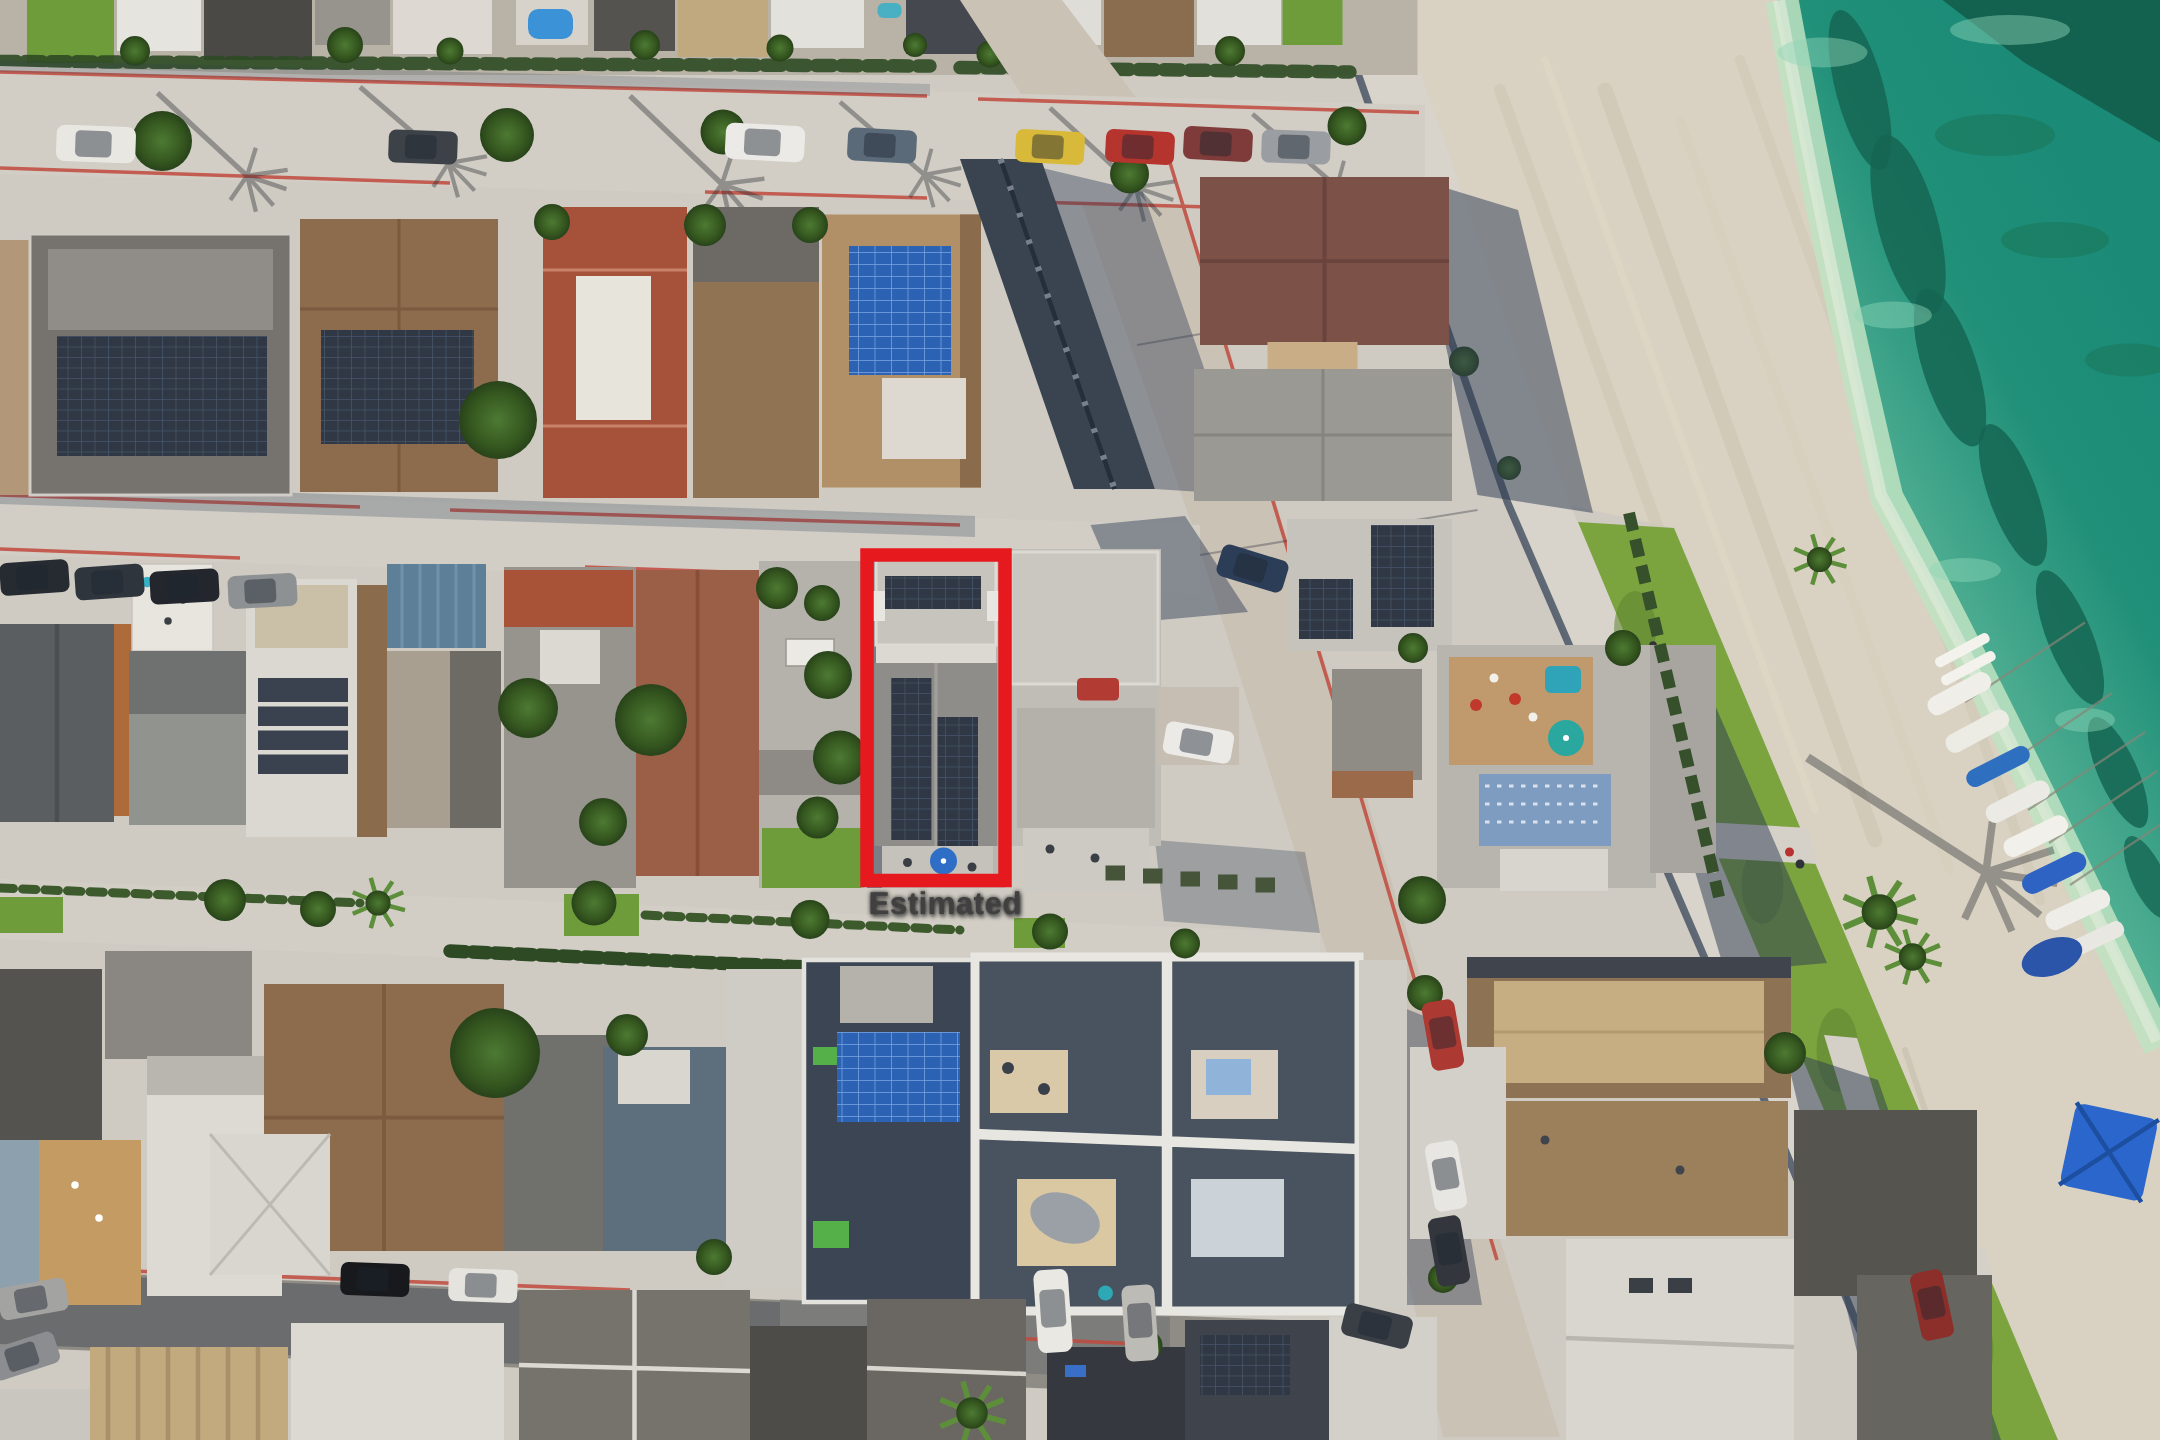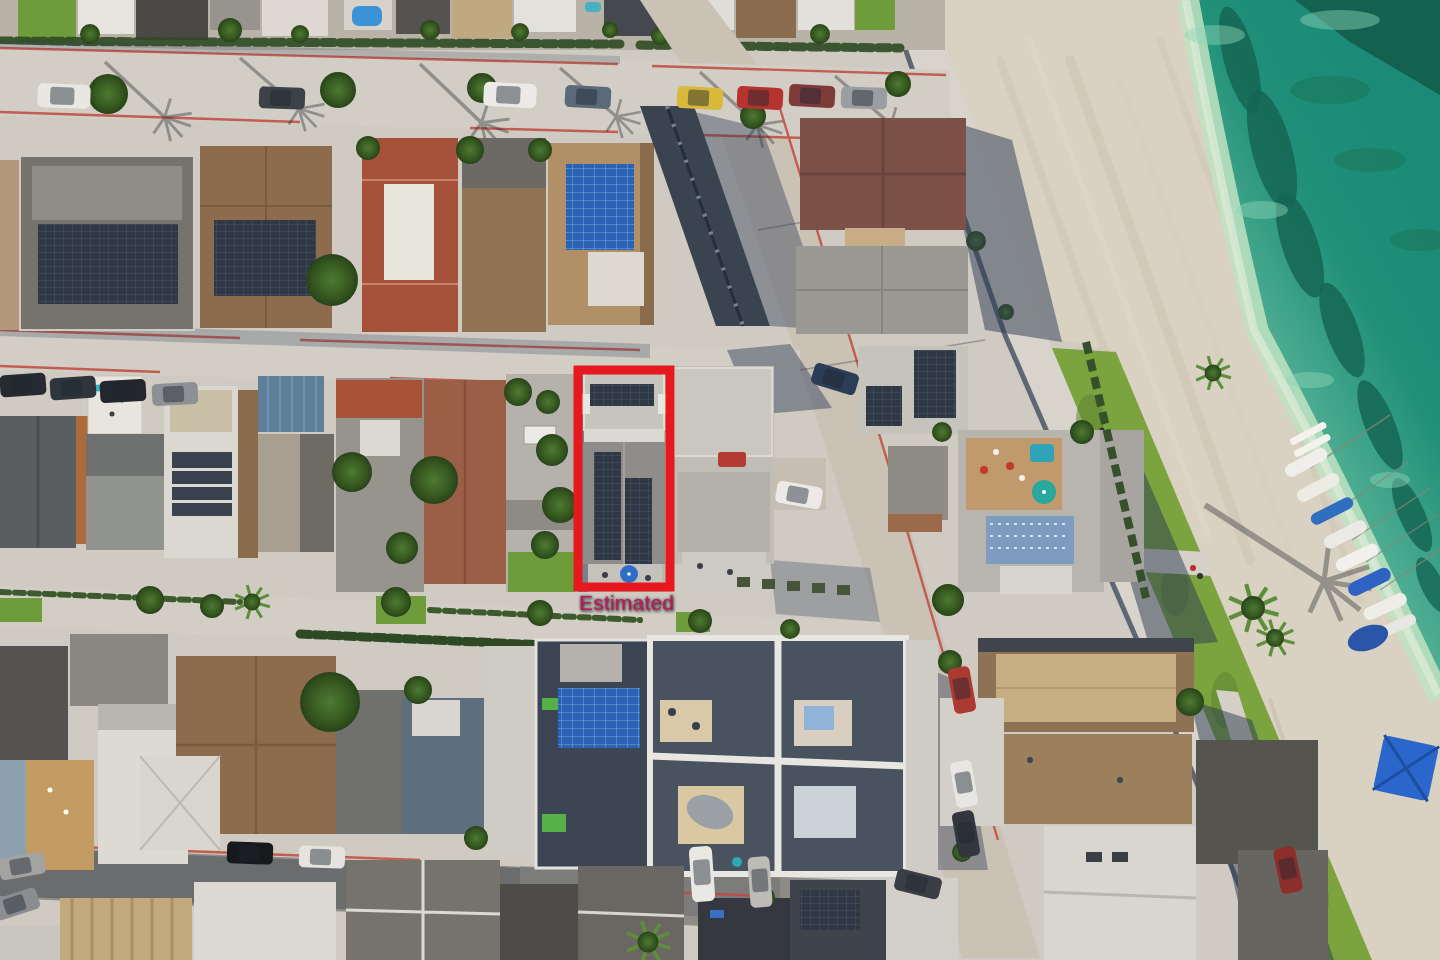--- a/index.html
+++ b/index.html
@@ -1,21 +1,21 @@
 <!DOCTYPE html>
 <html><head>
 <meta charset="utf-8">
 <style>
   html,body{margin:0;padding:0;background:#222;}
   #stage{position:relative;width:1440px;height:960px;overflow:hidden;background:#cfcbc3;
          font-family:"Liberation Sans",sans-serif;}
   #scene{position:absolute;left:0;top:0;}
   #estimated-label{
     position:absolute;left:579px;top:591px;
-    font-size:21px;font-weight:400;color:#be185d;letter-spacing:.2px;
+    font-size:21px;font-weight:700;color:#404040;letter-spacing:.2px;
     text-shadow:0 0 3px rgba(30,30,30,.95),1px 2px 3px rgba(0,0,0,.6);
     user-select:none;white-space:nowrap;
   }
 </style>
 </head>
 <body>
 
 <div id="stage">
 <svg id="scene" width="1440" height="960" viewBox="0 0 1440 960">
 <defs>

